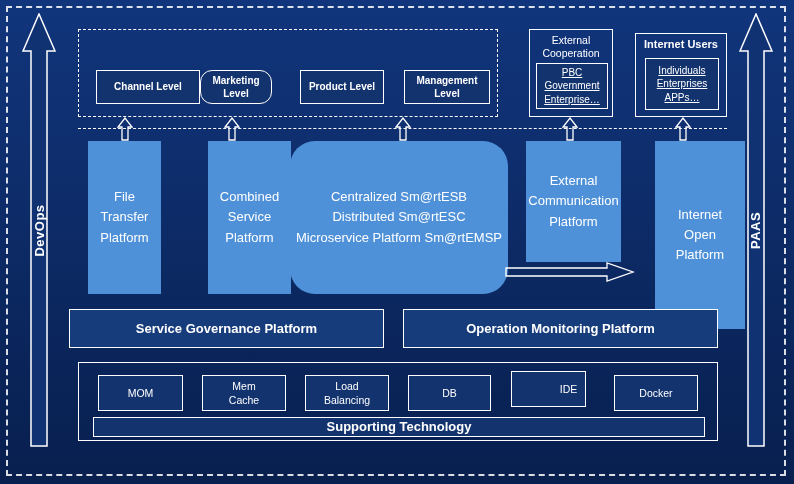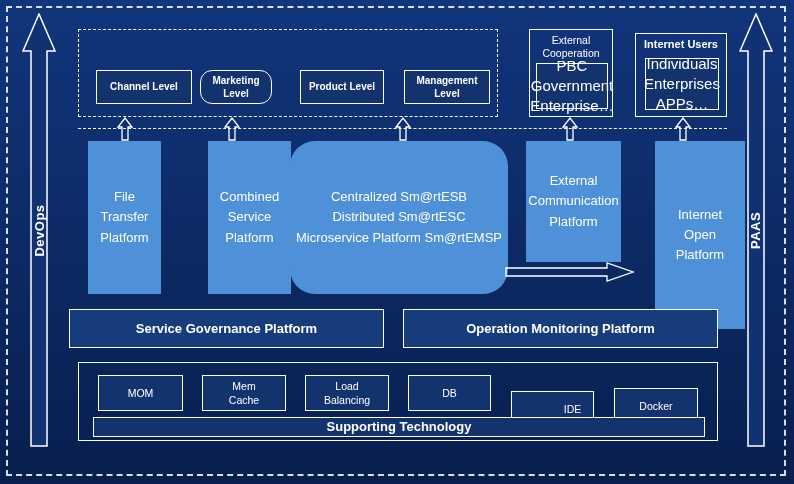--- a/index.html
+++ b/index.html
@@ -38,21 +38,21 @@
   }
   .box-dark{background:var(--dark-box);border:1px solid #fff;}
   .box-light{background:var(--light-box);}
   .lvl{font-size:10px;font-weight:700;}
   .tech{font-size:10.5px;}
   .platform{font-size:13px;line-height:1.55;}
   .wide-bar{font-size:13px;font-weight:700;background:#173c7c;border:1px solid #fff;}
   .support-bar{font-size:13px;font-weight:700;}
   .panel-title{display:block;text-align:center;white-space:pre-line;margin-top:4px;font-size:10.5px;line-height:1.25;}
   .panel-title.bold{font-weight:700;font-size:11px;}
-  .small-txt{font-size:15px;line-height:1.35;}
+  .small-txt{font-size:10px;line-height:1.35;text-decoration:underline;}
   .rail-label{
     position:absolute;left:0;top:0;width:100%;height:100%;
     display:flex;align-items:center;justify-content:center;
   }
   .rail-label span{
     transform:rotate(-90deg);
     font-weight:700;font-size:13px;letter-spacing:.5px;white-space:nowrap;
   }
   .hline-dashed{border-top:1.5px dashed #fff;height:0;}
   svg{display:block;}
@@ -77,21 +77,21 @@
   <div class="abs" style="left:739px;top:13px;width:34px;height:434px;">
     <svg width="34" height="434" viewBox="0 0 34 434">
       <polygon points="9,433 9,38 1,38 17,1 33,38 25,38 25,433" fill="#103273" stroke="#fff" stroke-width="1.5"></polygon>
     </svg>
     <div class="rail-label">
       <span>PAAS</span>
     </div>
   </div>
 
   <div class="abs dashed-panel" style="left:78px;top:29px;width:420px;height:88px;">
-    <div class="abs box box-dark lvl" style="left:17px;top:40px;width:96px;height:34px;">Channel Level</div>
+    <div class="abs box box-dark lvl" style="left:17px;top:40px;width:104px;height:34px;">Channel Level</div>
     <div class="abs box box-dark lvl" style="left:121px;top:40px;width:72px;height:34px;border-radius:12px;">Marketing Level</div>
     <div class="abs box box-dark lvl" style="left:221px;top:40px;width:84px;height:34px;">Product Level</div>
     <div class="abs box box-dark lvl" style="left:325px;top:40px;width:86px;height:34px;">Management Level</div>
   </div>
 
   <div class="abs solid-panel" style="left:529px;top:29px;width:84px;height:88px;">
     <span class="panel-title">External
 Cooperation</span>
     <div class="abs box box-dark small-txt" style="left:6px;top:33px;width:72px;height:46px;">PBC Government
 Enterprise…</div>
@@ -145,18 +145,18 @@
   <div class="abs box wide-bar" style="left:69px;top:309px;width:315px;height:39px;">Service Governance Platform</div>
   <div class="abs box wide-bar" style="left:403px;top:309px;width:315px;height:39px;">Operation Monitoring Platform</div>
 
   <div class="abs solid-panel" style="left:78px;top:362px;width:640px;height:79px;">
     <div class="abs box box-dark tech" style="left:19px;top:12px;width:85px;height:36px;">MOM</div>
     <div class="abs box box-dark tech" style="left:123px;top:12px;width:84px;height:36px;">Mem
 Cache</div>
     <div class="abs box box-dark tech" style="left:226px;top:12px;width:84px;height:36px;">Load
 Balancing</div>
     <div class="abs box box-dark tech" style="left:329px;top:12px;width:83px;height:36px;">DB</div>
-    <div class="abs box box-dark tech" style="left:432px;top:28px;width:83px;height:36px;padding-left:40px;">IDE</div>
-    <div class="abs box box-dark tech" style="left:535px;top:12px;width:84px;height:36px;margin-top:13px;">Docker</div>
+    <div class="abs box box-dark tech" style="left:432px;top:8px;width:75px;height:36px;padding-left:40px;">IDE</div>
+    <div class="abs box box-dark tech" style="left:535px;top:12px;width:84px;height:36px;">Docker</div>
     <div class="abs box box-dark support-bar" style="left:14px;top:54px;width:612px;height:20px;">Supporting Technology</div>
   </div>
 
 </div>
 
 </body></html>

